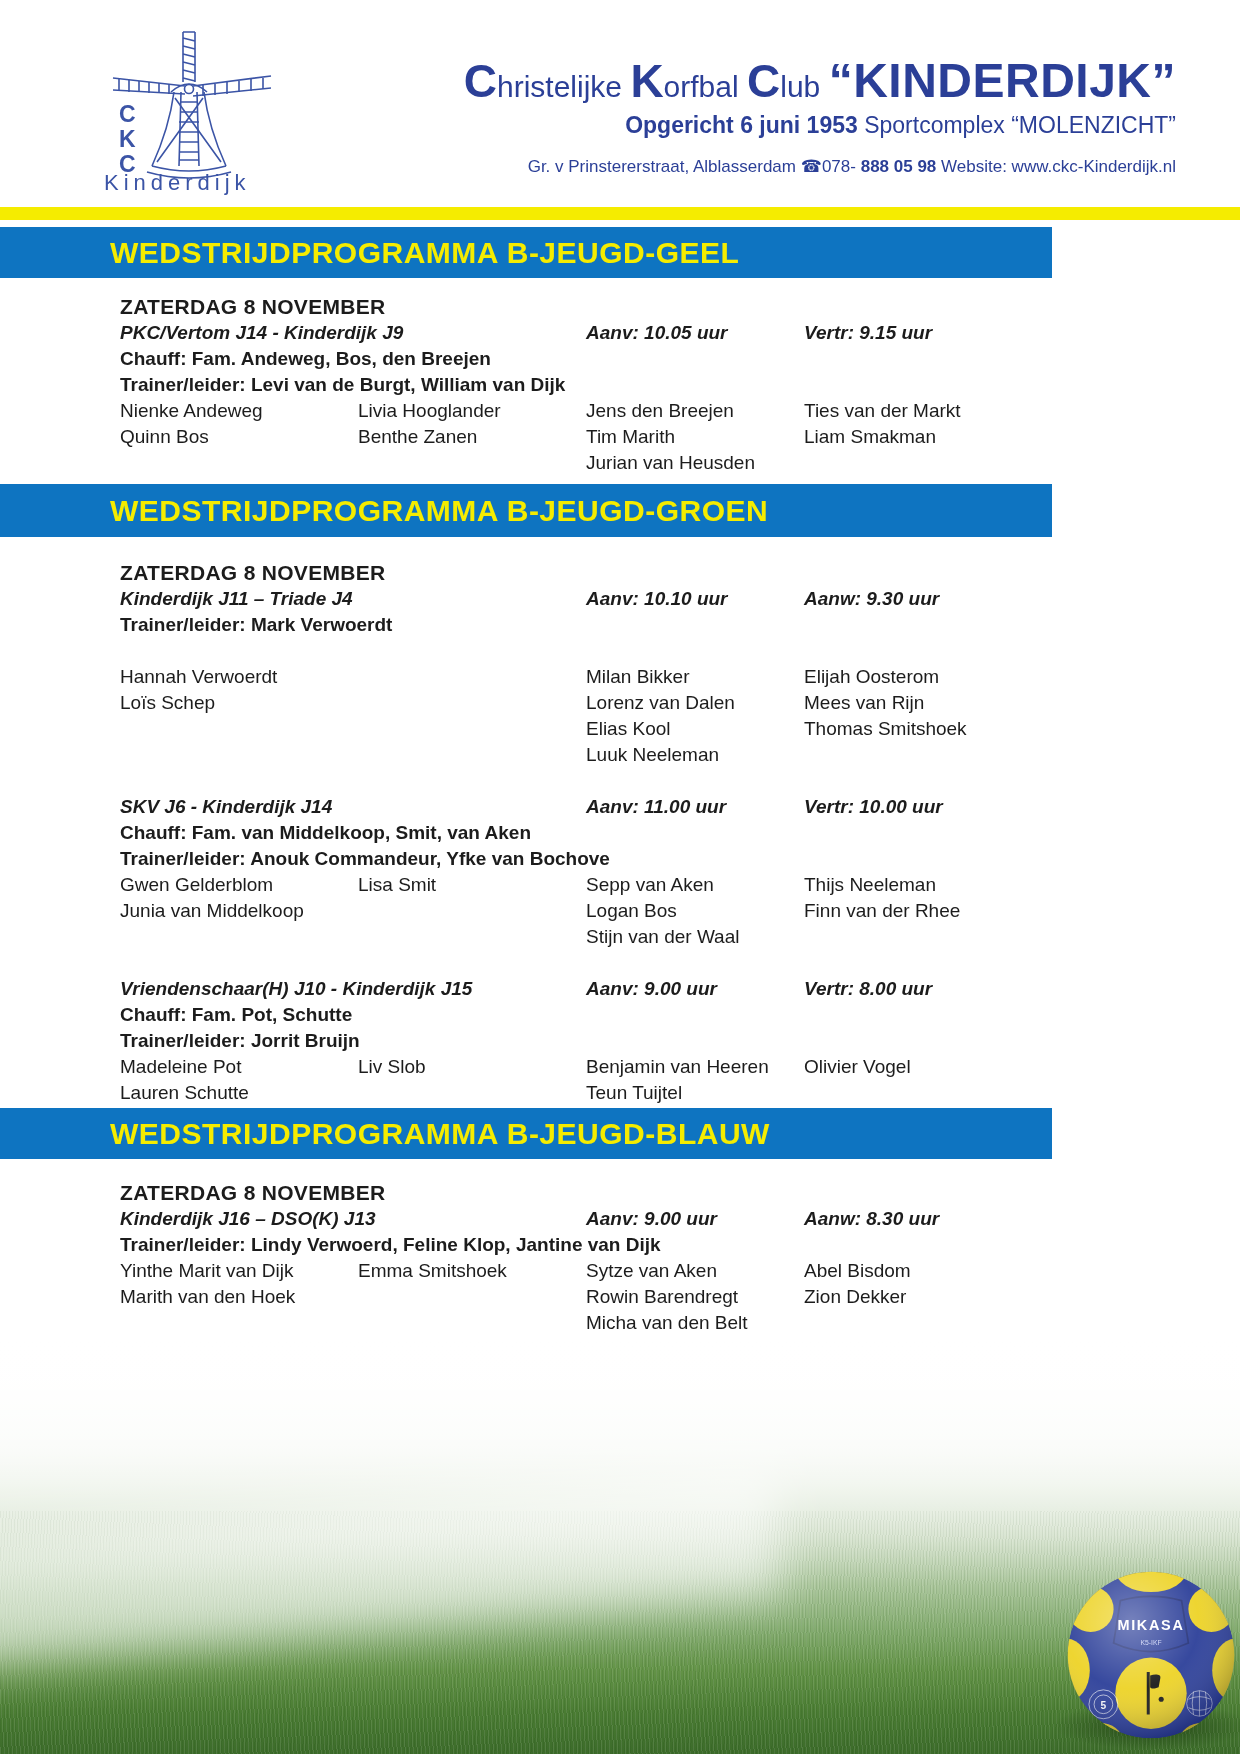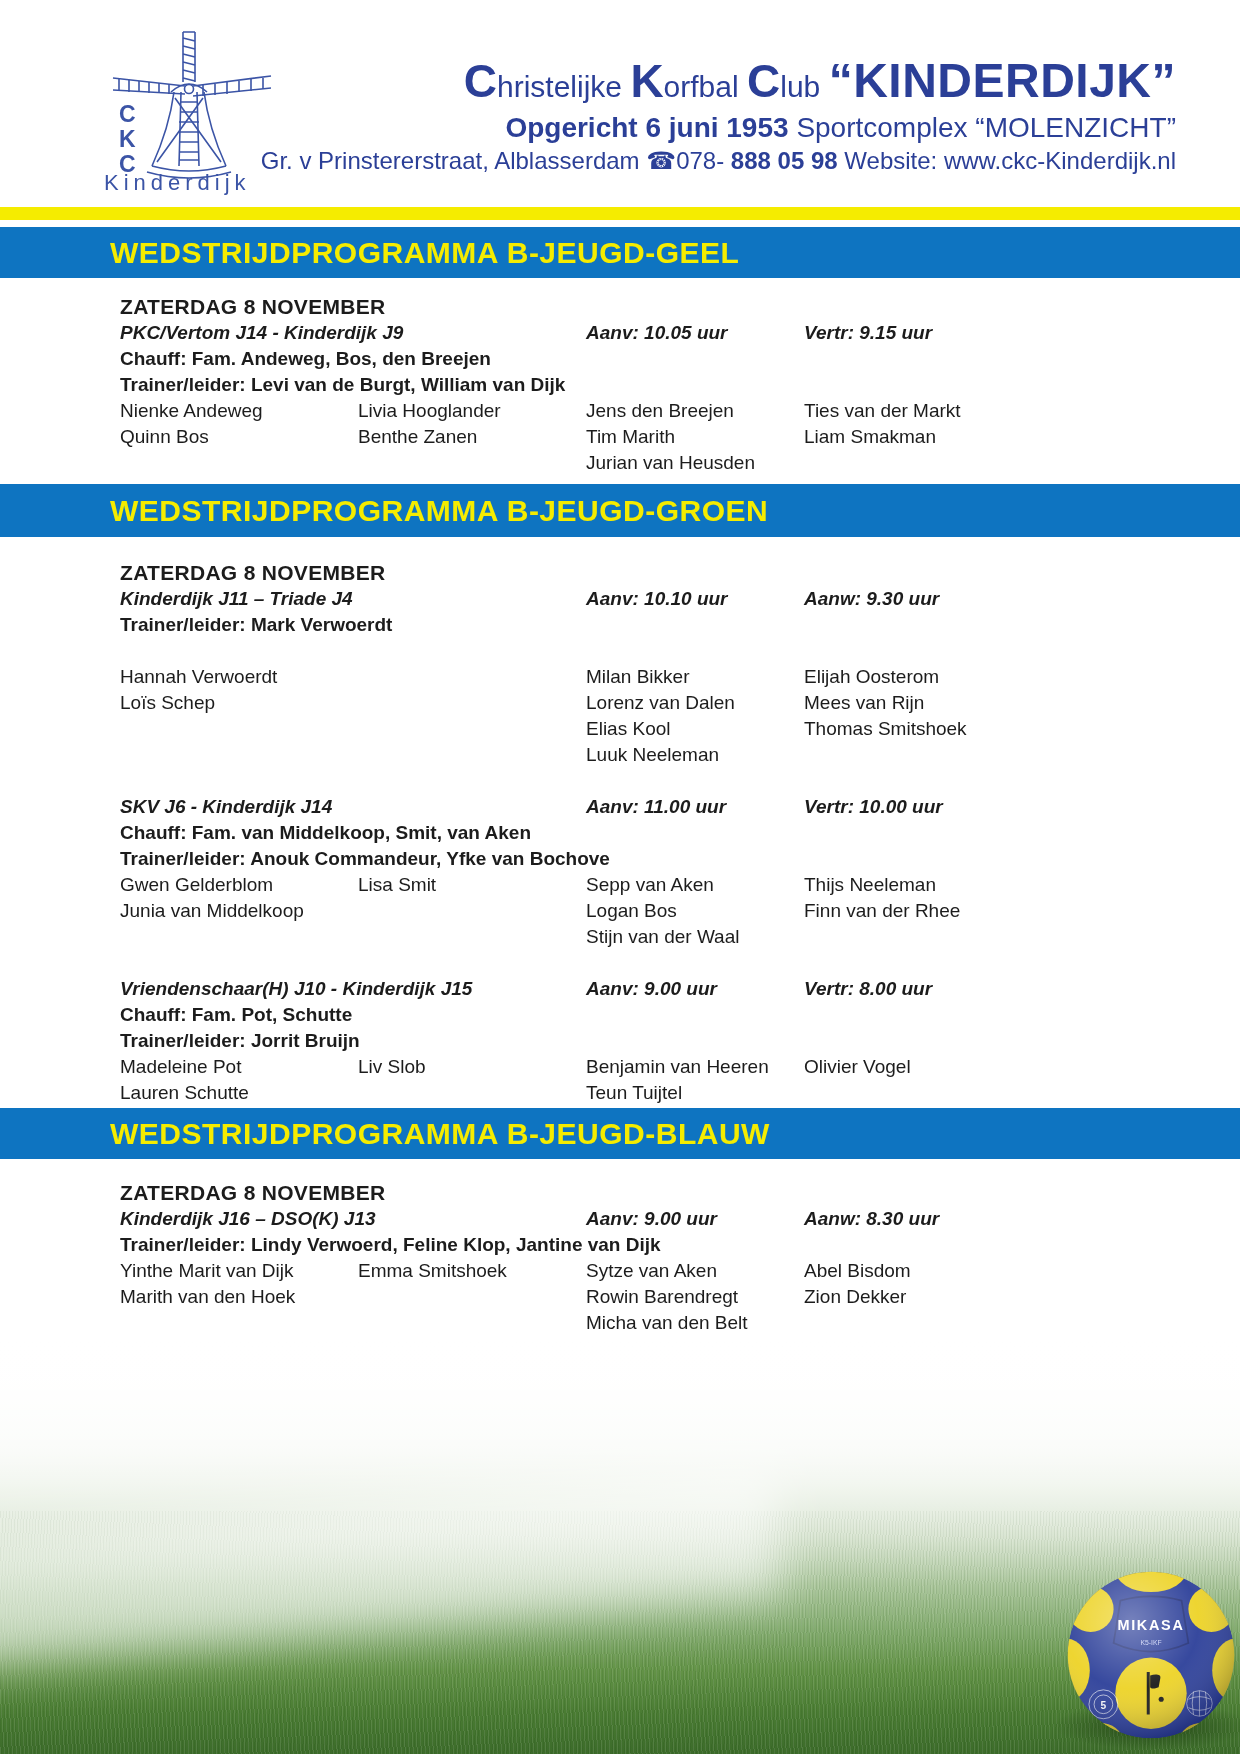--- a/index.html
+++ b/index.html
@@ -11,27 +11,27 @@
   
   .logo-block{position:absolute;left:95px;top:26px;width:210px;height:175px;}
   .logo-block svg{position:absolute;left:0;top:0;}
   .logo-acronym{position:absolute;left:24px;top:76px;display:flex;flex-direction:column;gap:1px;
     font-weight:bold;font-size:23px;color:#3b54a6;line-height:24px;}
   .logo-name{position:absolute;left:9px;top:144px;font-size:22px;letter-spacing:5px;color:#3b54a6;}
   .header-text{position:absolute;right:64px;top:58px;text-align:right;color:#2b3f97;white-space:nowrap;}
   .title-line{font-size:30px;line-height:46px;}
   .title-line .big{font-size:46px;font-weight:bold;}
   .title-line .club{font-size:48px;font-weight:bold;letter-spacing:0.5px;}
-  .sub-line{font-size:28px;margin-top:2px;}
+  .sub-line{font-size:23px;margin-top:2px;}
   .sub-line .b{font-weight:bold;}
-  .addr-line{font-size:24px;margin-top:3px;}
+  .addr-line{font-size:17px;margin-top:17px;}
   .addr-line .b{font-weight:bold;}
   
   .yellow-bar{position:absolute;left:0;top:207px;width:1240px;height:13px;background:#f5ec00;}
-  .banner{position:absolute;left:0;width:1240px;height:51px;background:#0e74c1;}
+  .banner{position:absolute;left:0;width:1052px;height:51px;background:#0e74c1;}
   .banner .banner-title{font-size:30px;font-weight:bold;color:#f5ec00;line-height:51px;
     padding-left:110px;letter-spacing:0.5px;}
   .banner.b1{top:227px;}
   .banner.b2{top:484px;height:53px;}
   .banner.b2 .banner-title{line-height:53px;}
   .banner.b3{top:1108px;}
   
   .section{position:absolute;left:0;width:1136px;font-size:19px;line-height:26px;}
   .s-geel{top:294px;}
   .s-groen{top:560px;}

